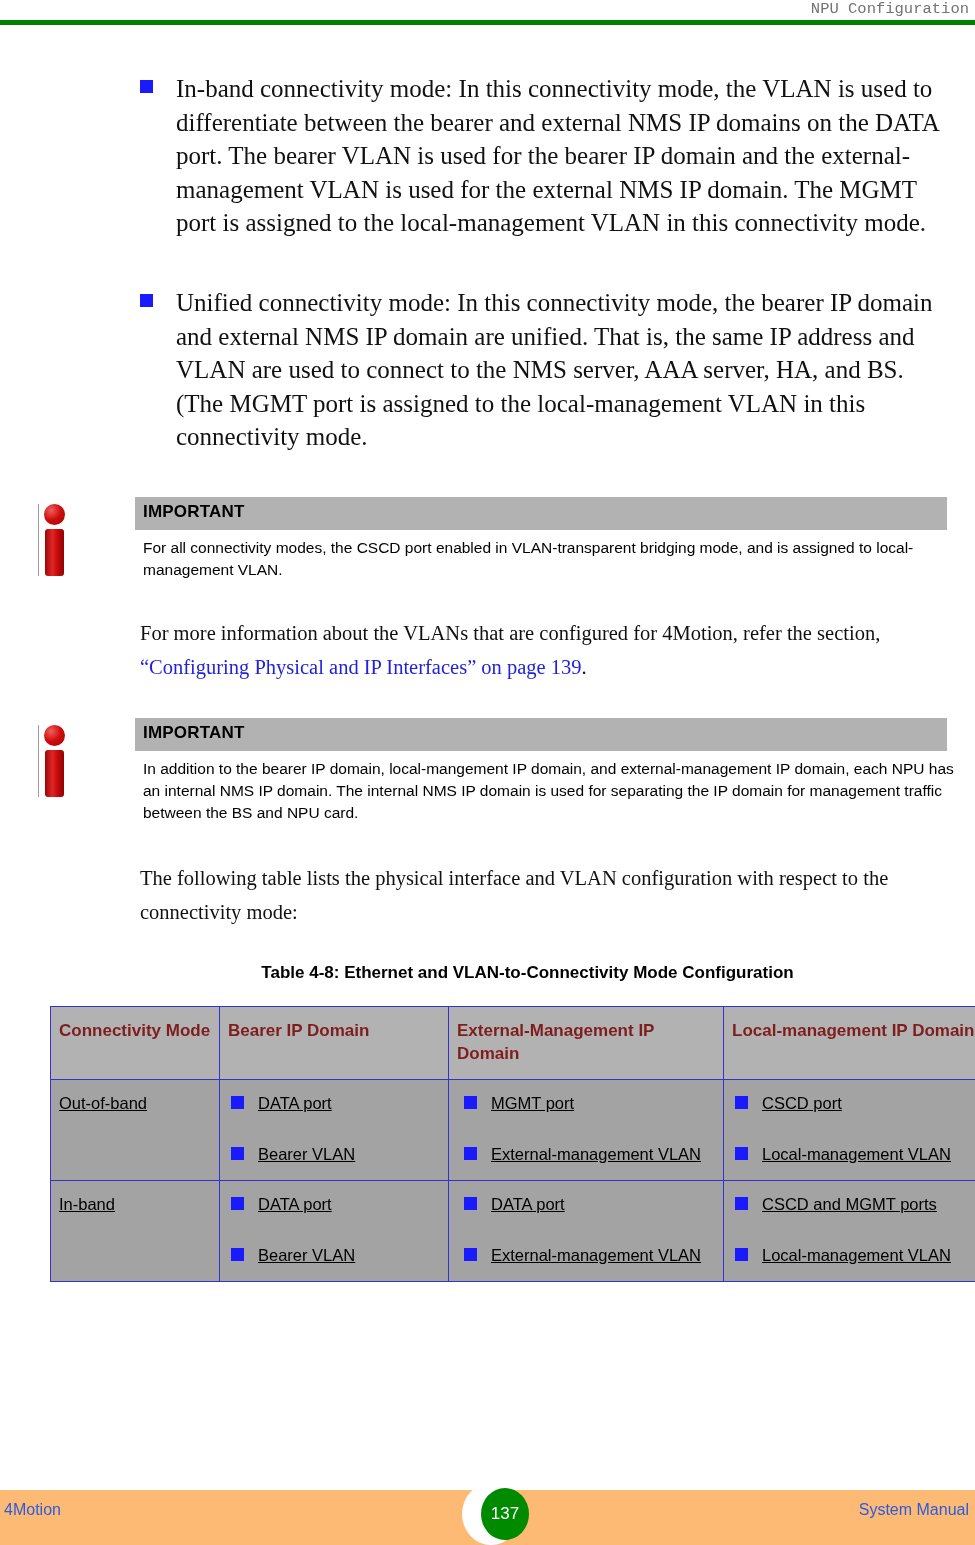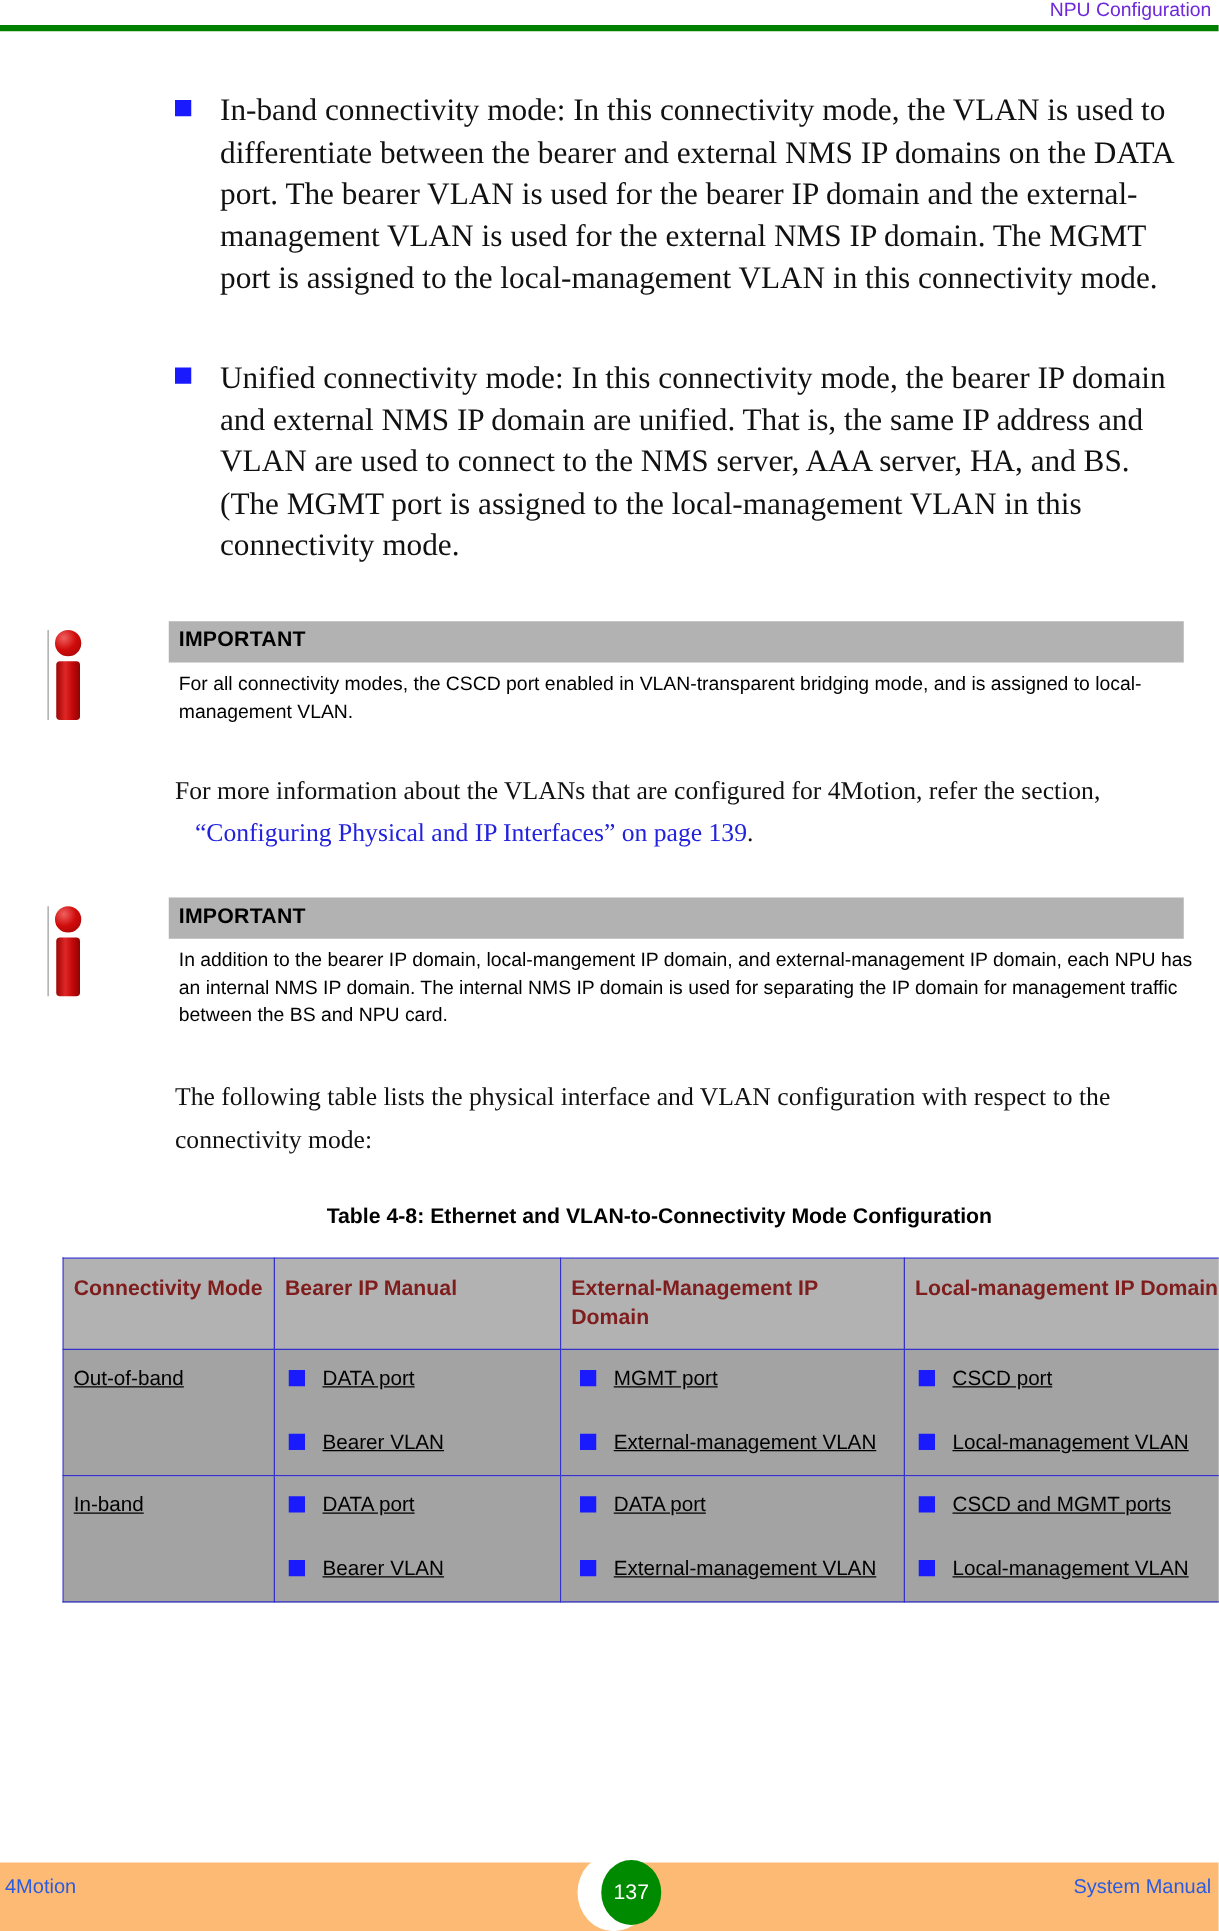--- a/index.html
+++ b/index.html
@@ -26,23 +26,23 @@
     position: absolute;
     left: 4px; top: 0px;
     font-family: "Liberation Sans", sans-serif;
     font-size: 15.5px;
     color: #000000;
     white-space: nowrap;
   }
   .page-header .hdr-right {
     position: absolute;
     right: 6px; top: 0px;
-    font-family: Liberation Sans, sans-serif;
+    font-family: Liberation Mono, monospace;
     font-size: 15.5px;
-    color: #6d28d9;
+    color: #737373;
     white-space: nowrap;
   }
   .page-header .hdr-rule {
     position: absolute;
     left: 0; top: 20px;
     width: 975px;
     height: 5px;
     background: #008000;
   }
 
@@ -78,21 +78,20 @@
     width: 810px;
     font-size: 20.5px;
     line-height: 33.5px;
     color: #111111;
   }
   #para-more-info { top: 617px; }
   #para-following { top: 862px; }
   .xref-link {
     color: #2222dd;
     text-decoration: none;
-    margin-left: 16px;
   }
 
   
   .callout {
     position: absolute;
     left: 0;
     width: 975px;
   }
   #callout-1 { top: 497px; }
   #callout-2 { top: 718px; }
@@ -329,21 +328,21 @@
 </div>
 
 <div class="body-para" id="para-following">The following table lists the physical interface and VLAN configuration with respect to the connectivity mode:</div>
 
 <div id="table-caption">Table 4-8: Ethernet and VLAN-to-Connectivity Mode Configuration</div>
 
 <table id="config-table">
   <thead>
     <tr>
       <th class="col-mode">Connectivity Mode</th>
-      <th class="col-bearer">Bearer IP Manual</th>
+      <th class="col-bearer">Bearer IP Domain</th>
       <th class="col-ext">External-Management IP Domain</th>
       <th class="col-local">Local-management IP Domain</th>
     </tr>
   </thead>
   <tbody>
     <tr>
       <td class="mode-cell">Out-of-band</td>
       <td>
         <ul class="cell-list">
           <li><span class="sq"></span><span>DATA port</span></li>

